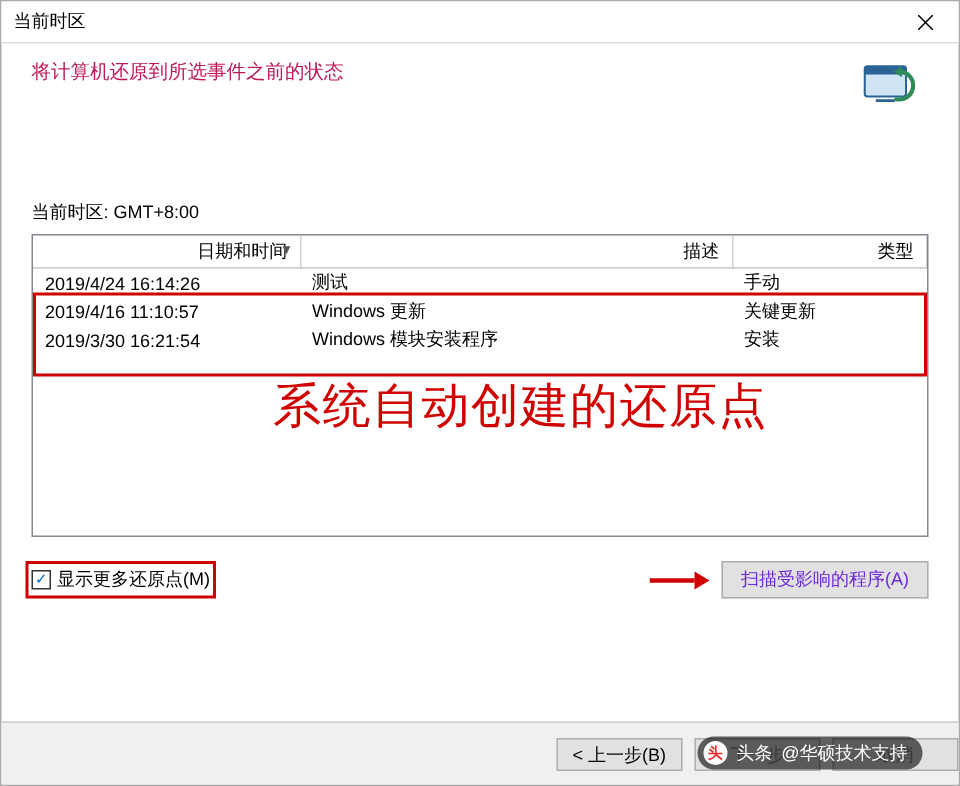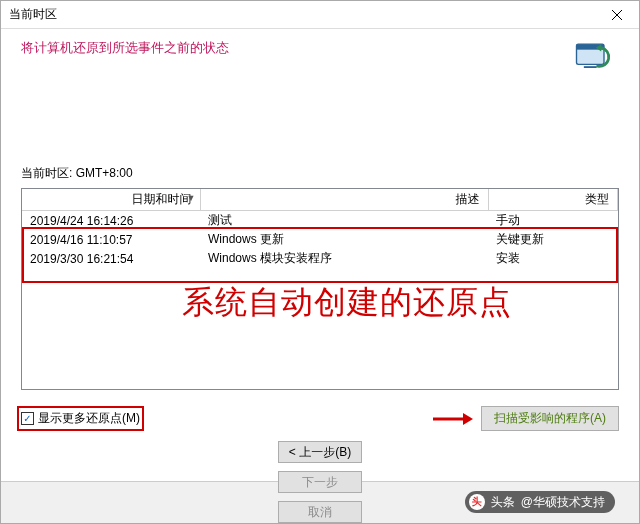--- a/index.html
+++ b/index.html
@@ -46,21 +46,21 @@
   .wiz-icon {
     position: absolute;
     right: 24px;
     top: 6px;
     width: 44px; height: 44px;
   }
   
   .body {
     padding: 0 20px;
   }
-  .tz { margin-top: 92px; margin-bottom: 6px; font-size: 12px; }
+  .tz { margin-top: 60px; margin-bottom: 6px; font-size: 12px; }
   .tablebox {
     border: 1px solid #828790;
     width: 598px;
     height: 202px;
     background: #fff;
     position: relative;
     overflow: hidden;
   }
   table { width: 100%; border-collapse: collapse; table-layout: fixed; }
   thead th {
@@ -130,33 +130,32 @@
   }
   .btn {
     font-size: 12px;
     padding: 3px 12px;
     border: 1px solid #adadad;
     background: #e1e1e1;
     min-width: 120px;
     text-align: center;
     user-select: none;
   }
-  .btn.disabled { color: #4d7c0f; }
+  .btn.disabled { color: #6d28d9; }
   
   .bottombar {
     position: absolute;
     left: 0; right: 0; bottom: 0;
     height: 42px;
     border-top: 1px solid #ccc;
     background: #f0f0f0;
     display: flex;
     align-items: center;
     justify-content: flex-end;
     gap: 8px;
-    flex-direction: column;
   }
   .dlg-btn {
     font-size: 12px;
     padding: 2px 10px;
     border: 1px solid #adadad;
     background: #e1e1e1;
     min-width: 84px;
     text-align: center;
     height: 22px;
     line-height: 16px;

